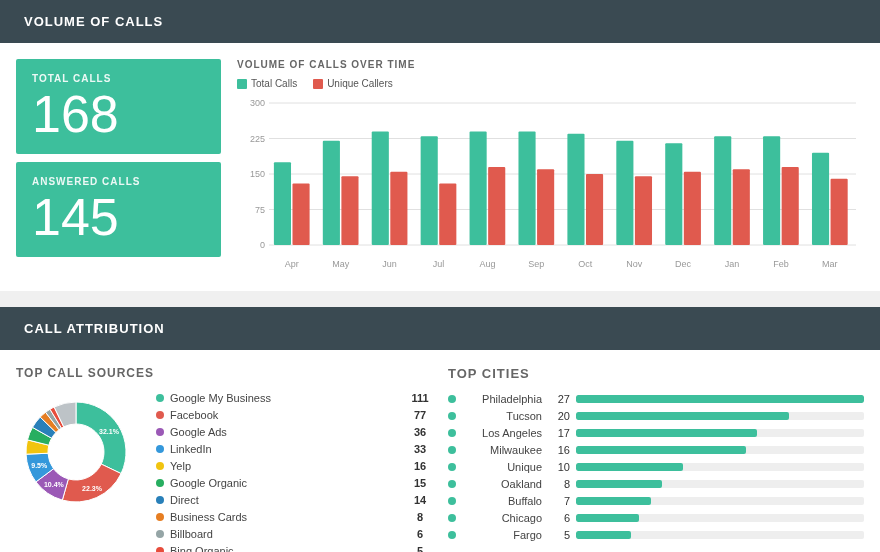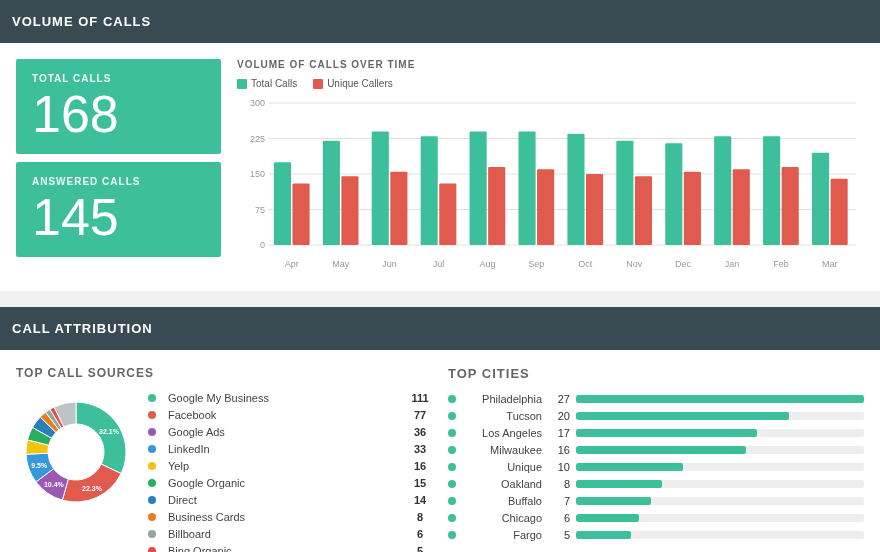--- a/index.html
+++ b/index.html
@@ -6,21 +6,21 @@
     body {
       font-family: 'Arial', sans-serif;
       background: #f0f0f0;
       font-size: 12px;
       color: #333;
     }
 
     .section-header {
       background: #3a4a52;
       color: #fff;
-      padding: 14px 12px;
+      padding: 14px 24px;
       font-size: 13px;
       font-weight: bold;
       letter-spacing: 1px;
     }
 
     .card {
       background: #fff;
       border-radius: 2px;
     }
 
@@ -131,23 +131,24 @@
       flex-shrink: 0;
     }
 
     .sources-list {
       flex: 1;
     }
 
     .source-row {
       display: flex;
       align-items: center;
-      gap: 12px;
+      gap: 6px;
       margin-bottom: 5px;
       font-size: 11px;
+      margin-left: 8px;
     }
 
     .source-dot {
       width: 8px;
       height: 8px;
       border-radius: 50%;
       flex-shrink: 0;
     }
 
     .source-name {

